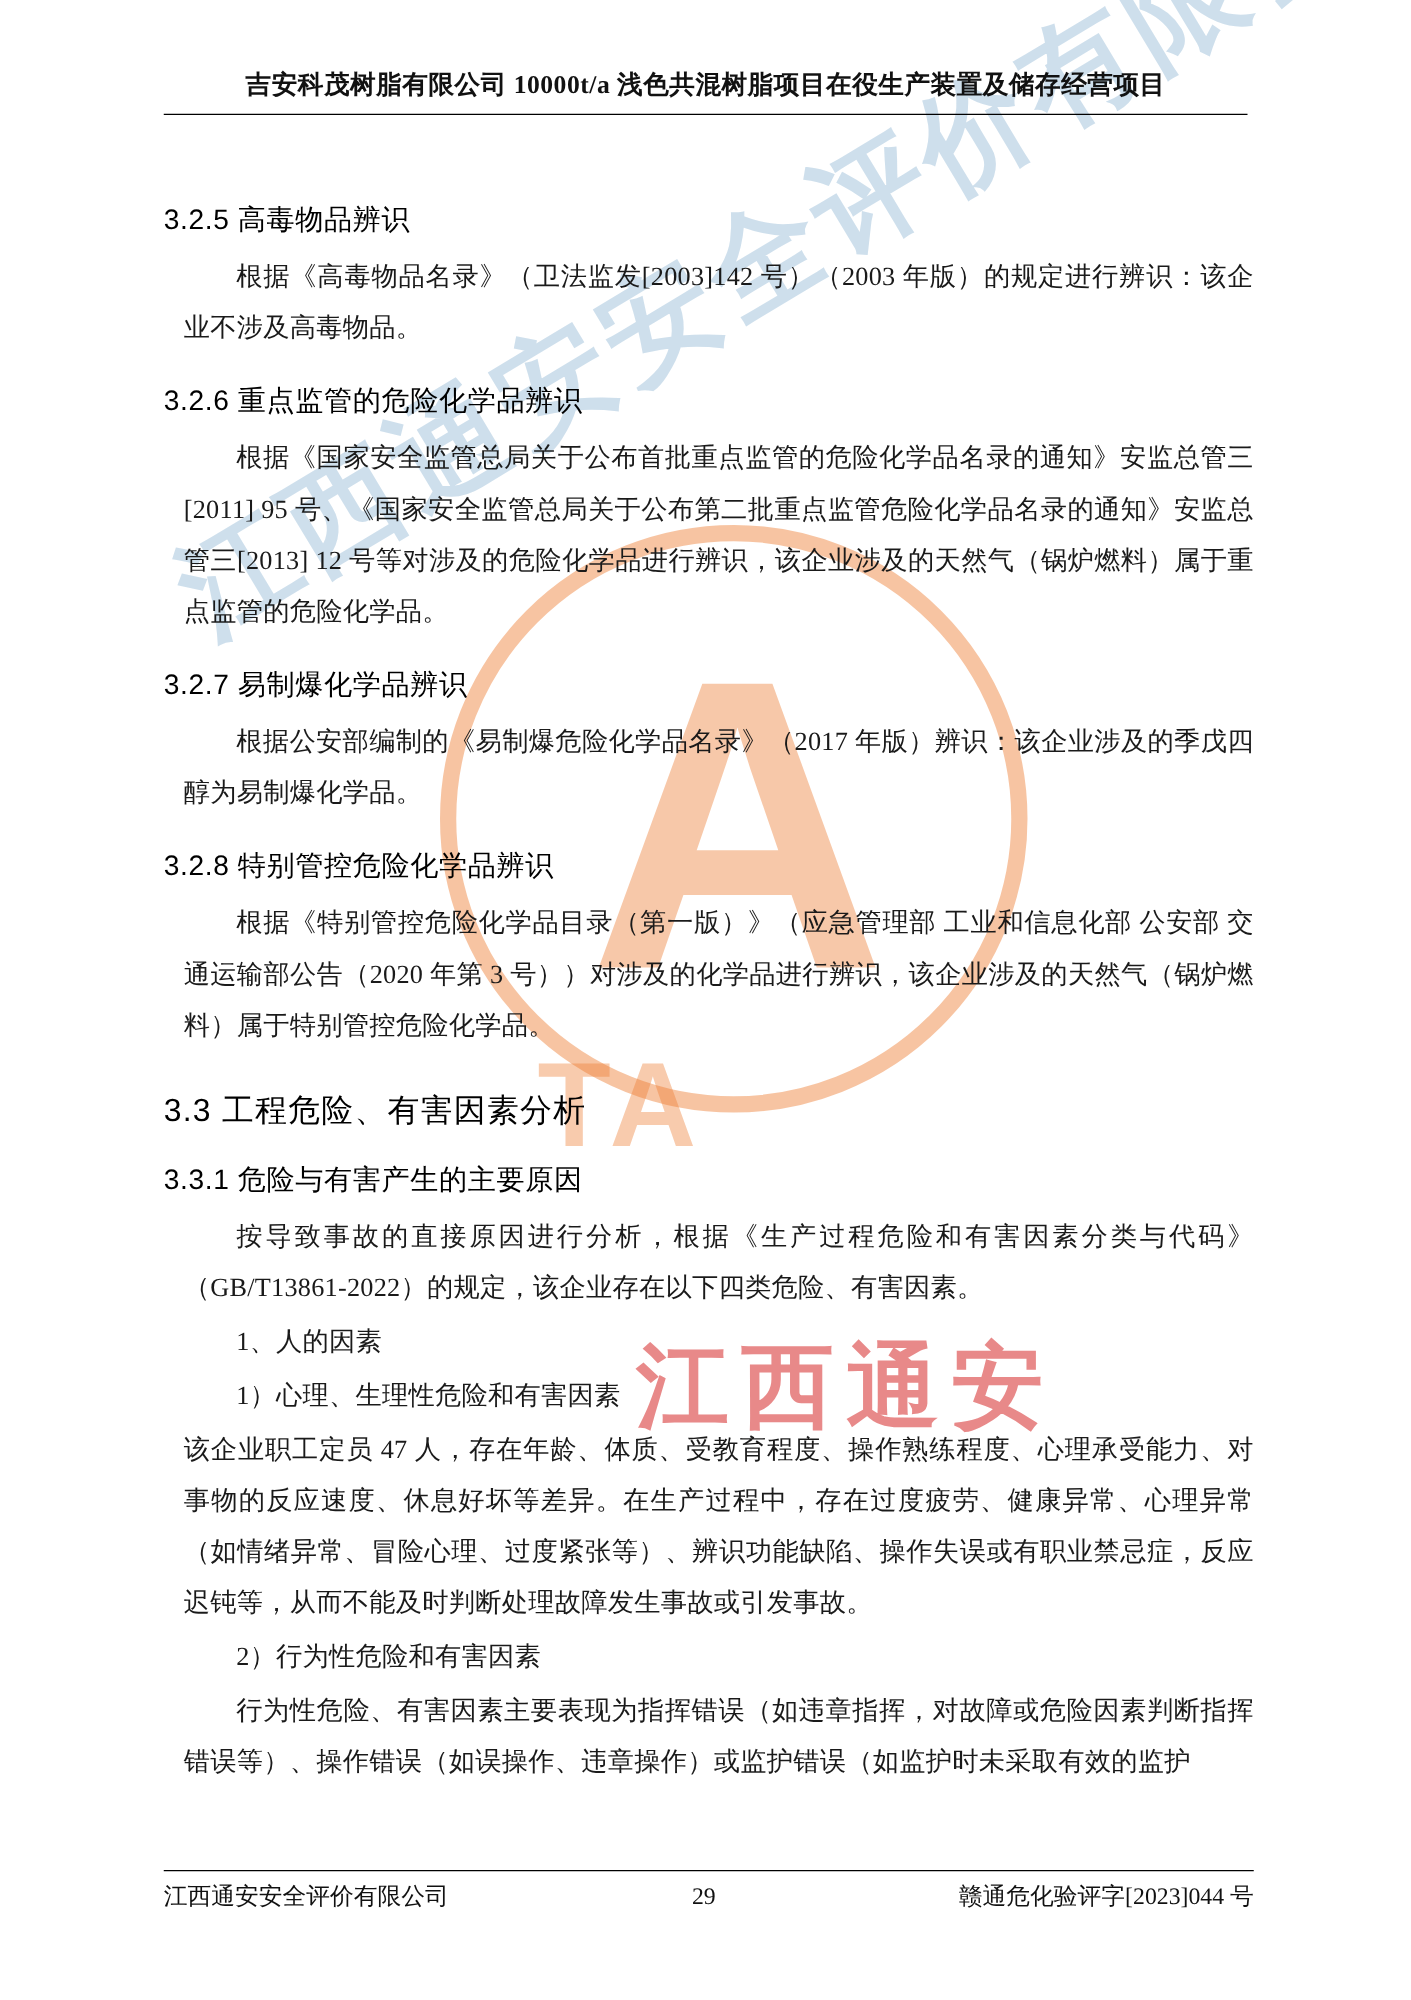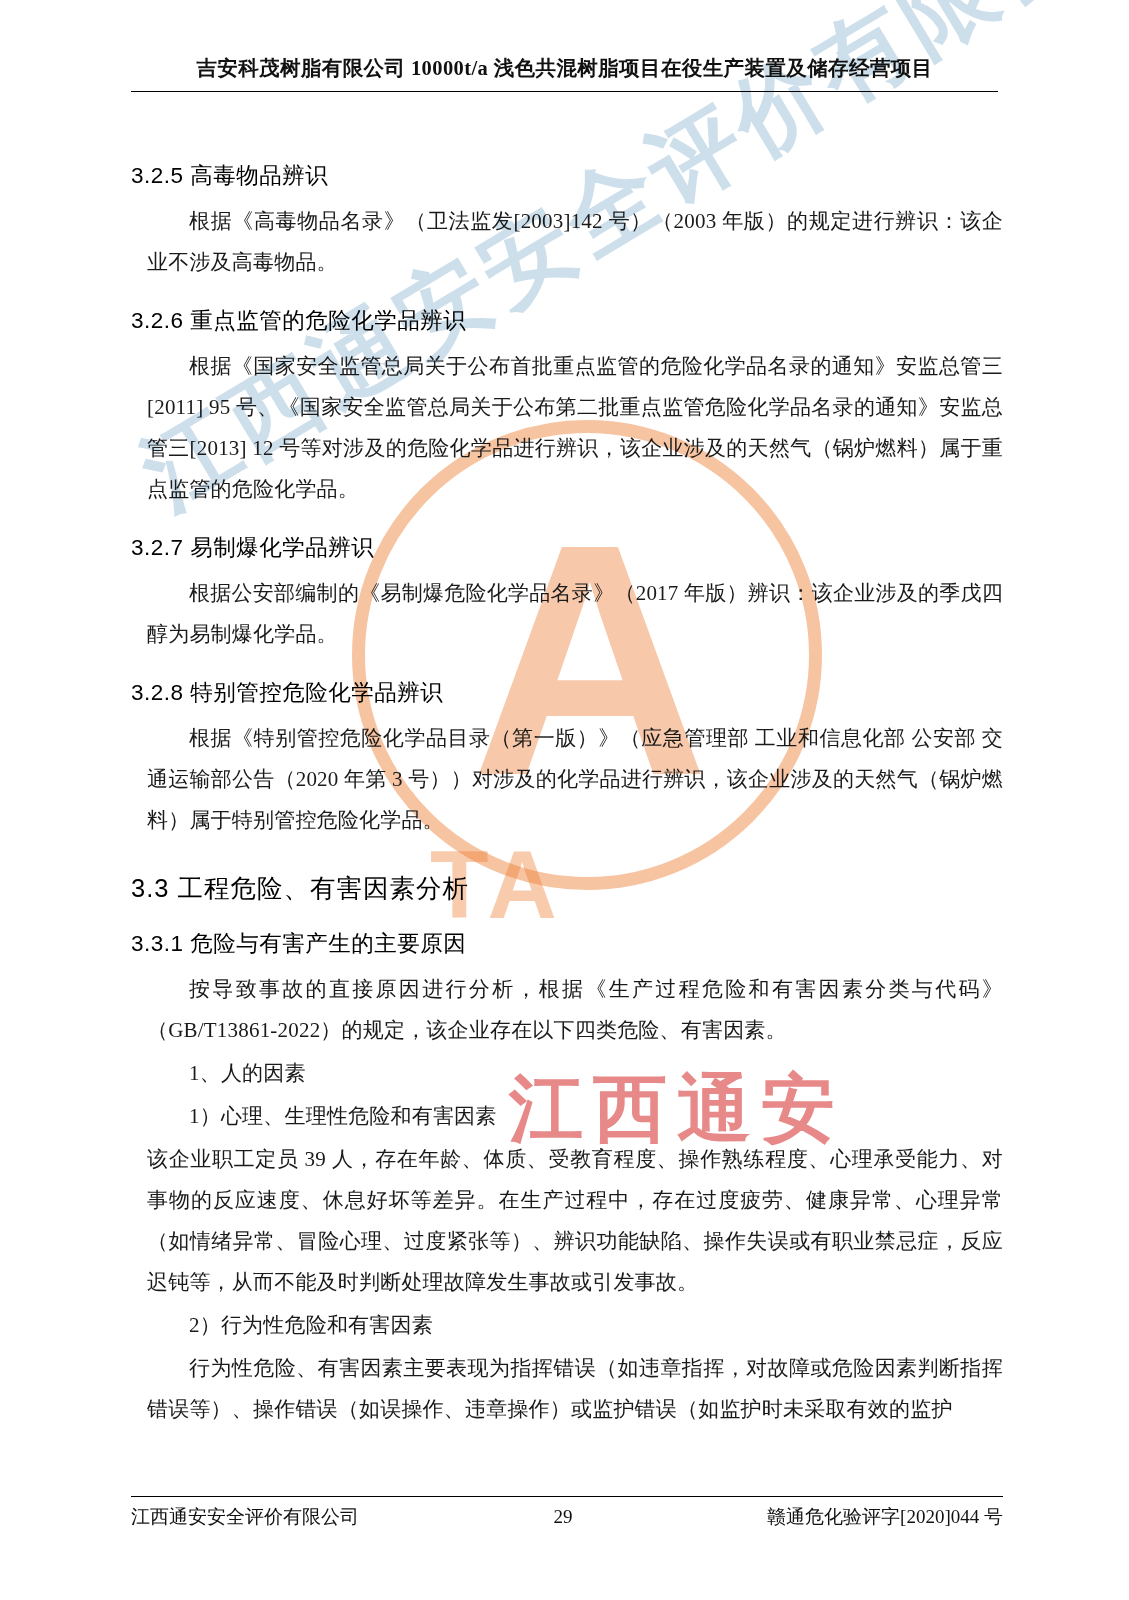--- a/index.html
+++ b/index.html
@@ -194,26 +194,26 @@
 
       <h2 class="sec">3.2.8 特别管控危险化学品辨识</h2>
       <p class="para">根据《特别管控危险化学品目录（第一版）》（应急管理部 工业和信息化部 公安部 交通运输部公告（2020 年第 3 号））对涉及的化学品进行辨识，该企业涉及的天然气（锅炉燃料）属于特别管控危险化学品。</p>
 
       <h2 class="sec big">3.3 工程危险、有害因素分析</h2>
 
       <h2 class="sec">3.3.1 危险与有害产生的主要原因</h2>
       <p class="para">按导致事故的直接原因进行分析，根据《生产过程危险和有害因素分类与代码》（GB/T13861-2022）的规定，该企业存在以下四类危险、有害因素。</p>
       <p class="para sub">1、人的因素</p>
       <p class="para sub">1）心理、生理性危险和有害因素</p>
-      <p class="para noindent">该企业职工定员 39 人，存在年龄、体质、受教育程度、操作熟练程度、心理承受能力、对事物的反应速度、休息好坏等差异。在生产过程中，存在过度疲劳、健康异常、心理异常（如情绪异常、冒险心理、过度紧张等）、辨识功能缺陷、操作失误或有职业禁忌症，反应迟钝等，从而不能及时判断处理故障发生事故或引发事故。</p>
+      <p class="para noindent">该企业职工定员 47 人，存在年龄、体质、受教育程度、操作熟练程度、心理承受能力、对事物的反应速度、休息好坏等差异。在生产过程中，存在过度疲劳、健康异常、心理异常（如情绪异常、冒险心理、过度紧张等）、辨识功能缺陷、操作失误或有职业禁忌症，反应迟钝等，从而不能及时判断处理故障发生事故或引发事故。</p>
       <p class="para sub">2）行为性危险和有害因素</p>
       <p class="para">行为性危险、有害因素主要表现为指挥错误（如违章指挥，对故障或危险因素判断指挥错误等）、操作错误（如误操作、违章操作）或监护错误（如监护时未采取有效的监护</p>
 
     </div>
 
     <div class="footer">
       <span>江西通安安全评价有限公司</span>
       <span class="mid">29</span>
-      <span>赣通危化验评字[2020]044 号</span>
+      <span>赣通危化验评字[2023]044 号</span>
     </div>
 
   </div>
 </div>
 
 </body></html>

